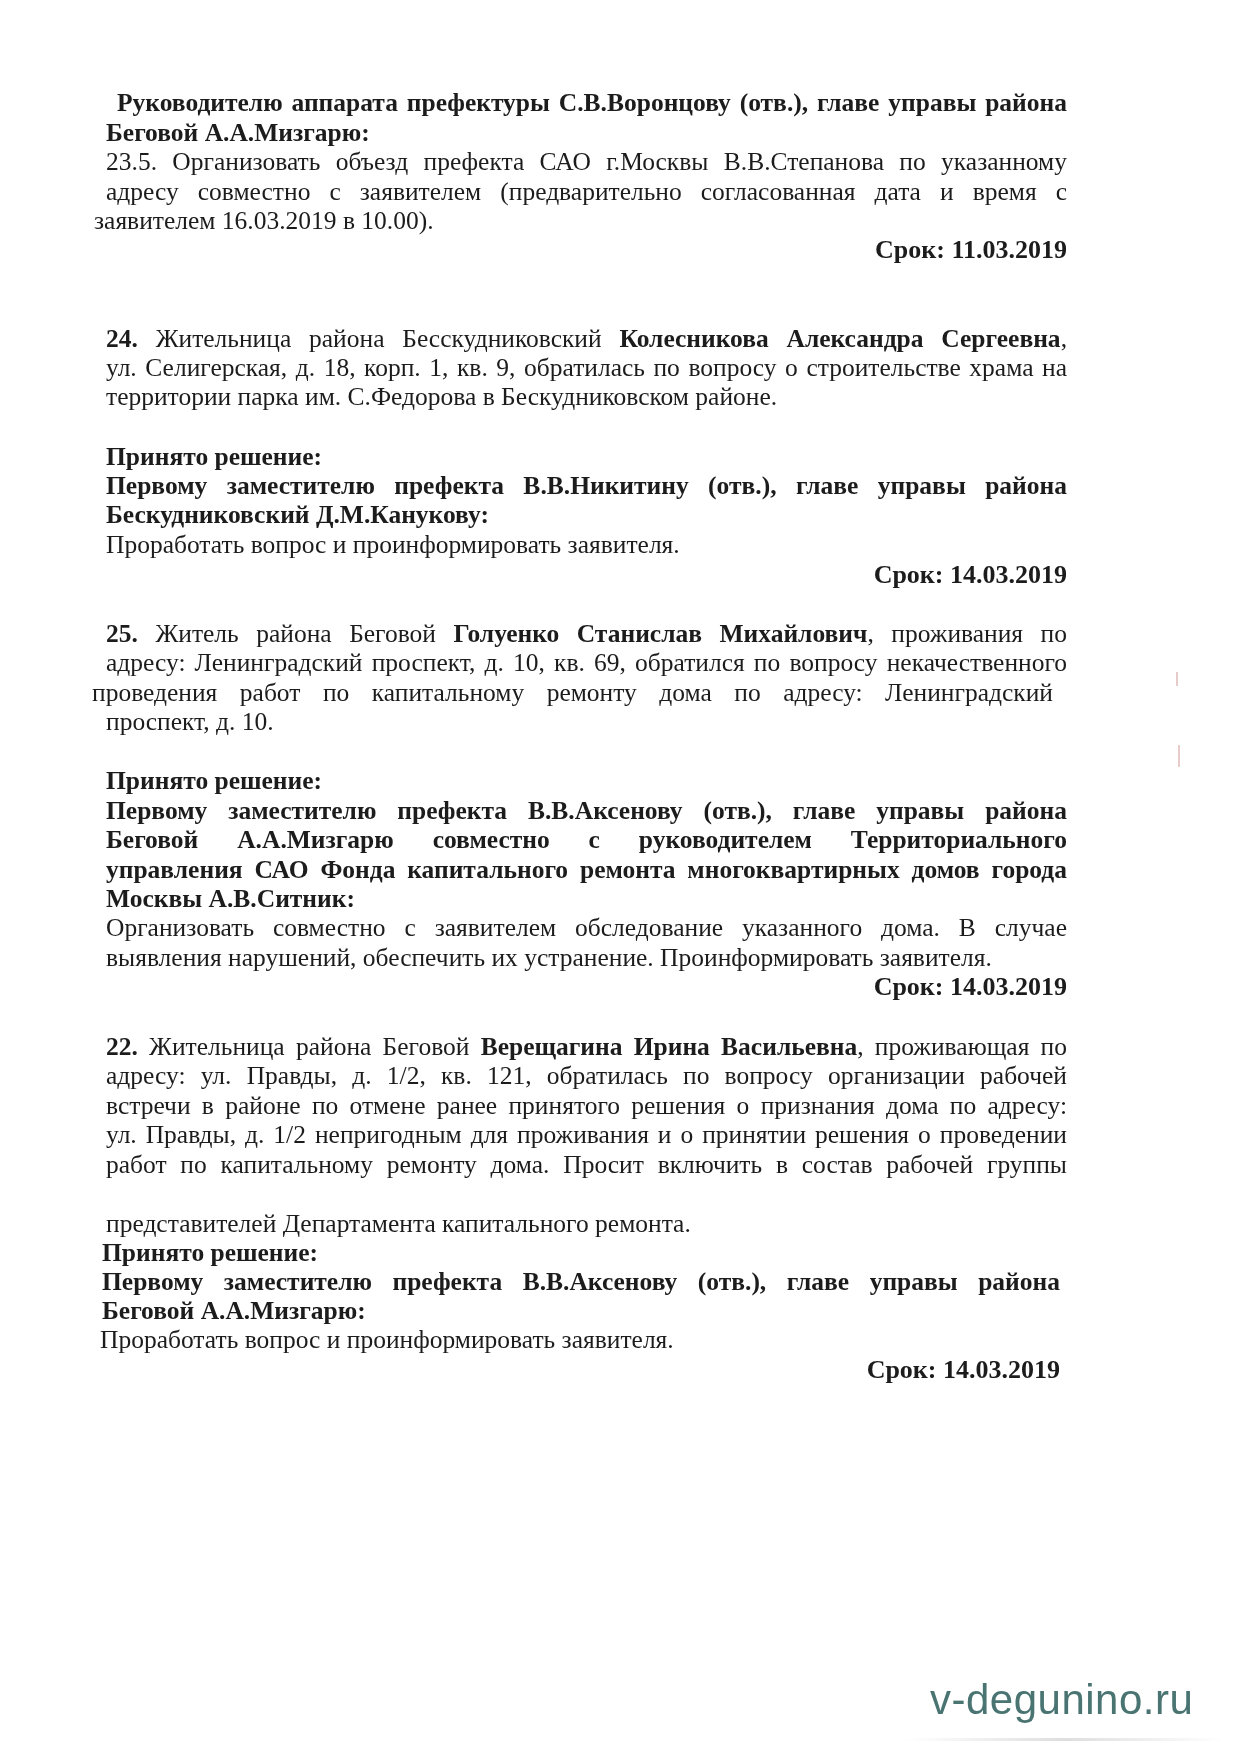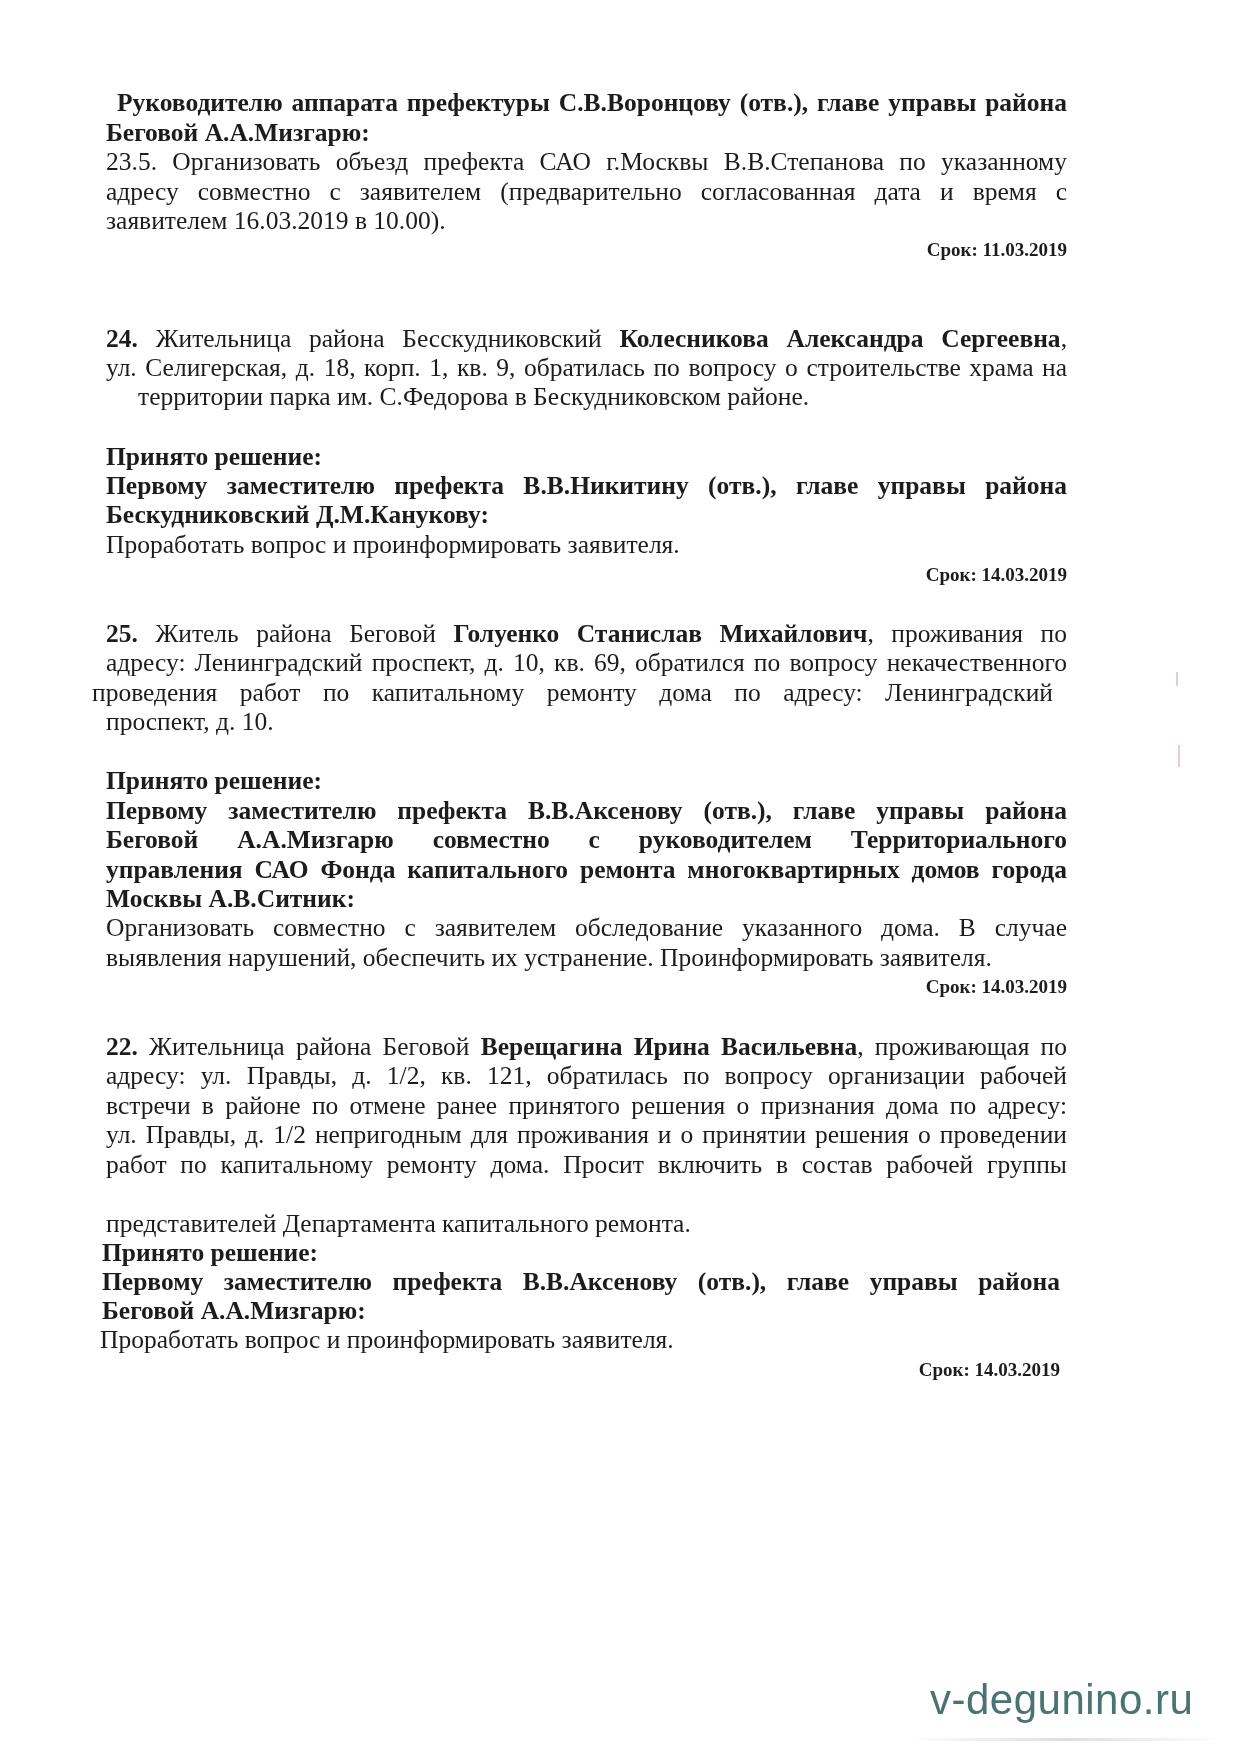--- a/index.html
+++ b/index.html
@@ -28,21 +28,21 @@
       white-space: nowrap;
     }
     .justify {
       text-align: justify;
       text-align-last: justify;
       white-space: normal;
     }
     .b { font-weight: bold; }
     .right {
       position: absolute;
-      font-size: 19px;
+      font-size: 26px;
       line-height: 33px;
       font-weight: bold;
       text-align: right;
       white-space: nowrap;
     }
     .watermark {
       position: absolute;
       left: 930px;
       top: 1676px;
       font-family: "Liberation Sans", "DejaVu Sans", sans-serif;
@@ -67,28 +67,28 @@
   </style>
 </head>
 <body>
 
 <div class="page">
 
   <div class="line b justify" style="left:117px; top:86px; width:950px;">Руководителю аппарата префектуры С.В.Воронцову (отв.), главе управы района</div>
   <div class="line b" style="left:106px; top:116px;">Беговой А.А.Мизгарю:</div>
   <div class="line justify" style="left:106px; top:145px; width:961px;">23.5. Организовать объезд префекта САО г.Москвы В.В.Степанова по указанному</div>
   <div class="line justify" style="left:106px; top:175px; width:961px;">адресу совместно с заявителем (предварительно согласованная дата и время с</div>
-  <div class="line" style="left:106px; top:204px;">заявителем 16.03.2019 в 10.00).</div>
+  <div class="line" style="left:94px; top:204px;">заявителем 16.03.2019 в 10.00).</div>
   <div class="right" style="right:173px; top:233px;">Срок: 11.03.2019</div>
 
   <div class="line justify" style="left:106px; top:322px; width:961px;">
     <span class="b">24.</span><span> Жительница района Бесскудниковский </span><span class="b">Колесникова Александра Сергеевна</span><span>,</span>
   </div>
   <div class="line justify" style="left:106px; top:351px; width:961px;">ул. Селигерская, д. 18, корп. 1, кв. 9, обратилась по вопросу о строительстве храма на</div>
-  <div class="line" style="left:106px; top:380px;margin-left:32px;">территории парка им. С.Федорова в Бескудниковском районе.</div>
+  <div class="line" style="left:106px; top:380px;">территории парка им. С.Федорова в Бескудниковском районе.</div>
 
   <div class="line b" style="left:106px; top:440px;">Принято решение:</div>
   <div class="line b justify" style="left:106px; top:469px; width:961px;">Первому заместителю префекта В.В.Никитину (отв.), главе управы района</div>
   <div class="line b" style="left:106px; top:498px;text-align:center;">Бескудниковский Д.М.Канукову:</div>
   <div class="line" style="left:106px; top:528px;">Проработать вопрос и проинформировать заявителя.</div>
   <div class="right" style="right:173px; top:558px;">Срок: 14.03.2019</div>
 
   <div class="line justify" style="left:106px; top:617px; width:961px;">
     <span class="b">25.</span><span> Житель района Беговой </span><span class="b">Голуенко Станислав Михайлович</span><span>, проживания по</span>
   </div>

